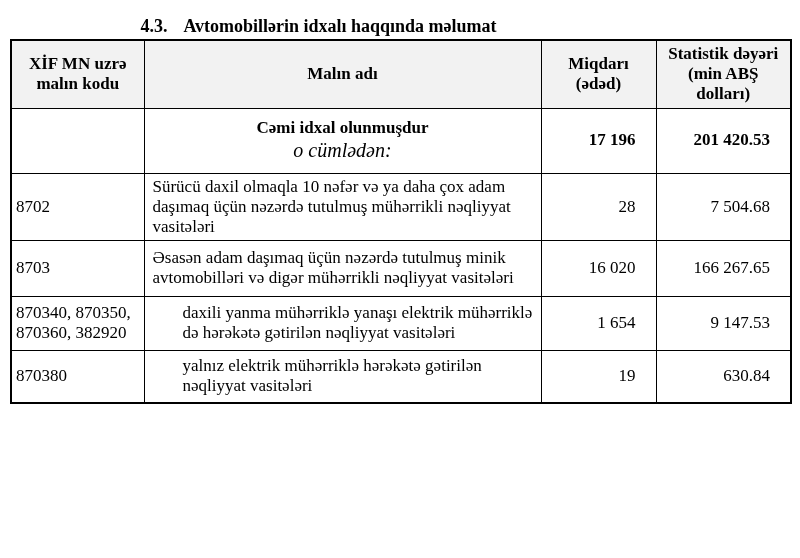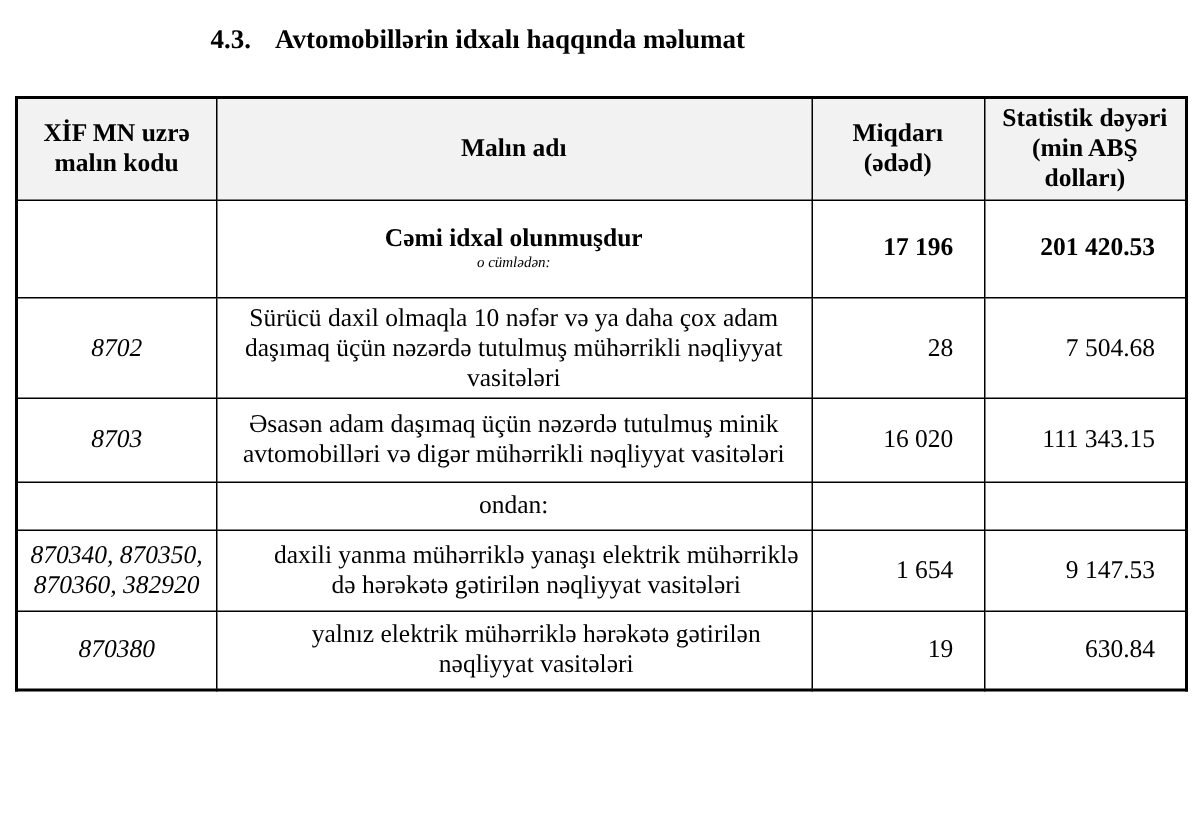--- a/index.html
+++ b/index.html
@@ -13,21 +13,21 @@
   .title {
     position: absolute;
     top: 16px; left: 0; width: 637px;
     text-align: center;
     font-size: 18px;
     font-weight: bold;
   }
   .title .num { margin-right: 16px; }
   table.imports {
     position: absolute;
-    left: 10px; top: 64px;
+    left: 10px; top: 39px;
     width: 780px;
     border-collapse: collapse;
     table-layout: fixed;
     border: 2px solid #000;
   }
   col.c-code  { width: 133px; }
   col.c-name  { width: 397px; }
   col.c-qty   { width: 115px; }
   col.c-value { width: 135px; }
   th, td {
@@ -37,39 +37,39 @@
     line-height: 1.18;
   }
   thead th {
     background: #f2f2f2;
     font-weight: bold;
     text-align: center;
     white-space: pre-line;
     height: 68px;
     padding: 2px 4px;
   }
-  td.code { text-align: center; padding: 2px 4px; font-style: italic; }
-  td.name { text-align: center; padding: 3px 8px; }
+  td.code { text-align: left; padding: 2px 4px; }
+  td.name { text-align: left; padding: 3px 8px; }
   td.qty, td.value { text-align: right; padding: 2px 20px 2px 12px; }
   tr.r-total  { height: 65px; }
   tr.r-8702   { height: 65px; }
   tr.r-8703   { height: 56px; }
   tr.r-ondan  { height: 32px; }
   tr.r-870340 { height: 54px; }
   tr.r-870380 { height: 53px; }
   tr.r-8704   { height: 47px; }
   tr.r-8705   { height: 43px; }
   tr.r-total td { font-weight: bold; }
   tr.r-total td.name { text-align: center; font-family: Liberation Serif, serif; }
   tr.r-ondan td.name { text-align: center; }
   tr.indent td.name { padding-left: 38px; }
   .total-sub {
     font-weight: normal;
     font-style: italic;
-    font-size: 10px;
+    font-size: 20px;
     margin-top: 1px;
     text-align: center;
   }
 </style>
 </head>
 <body>
 
 <div class="title">
   <span class="num">4.3.</span><span>Avtomobillərin idxalı haqqında məlumat</span>
 </div>
@@ -106,27 +106,21 @@
     <tr class="r-8702">
       <td class="code">8702</td>
       <td class="name">Sürücü daxil olmaqla 10 nəfər və ya daha çox adam daşımaq üçün nəzərdə tutulmuş mühərrikli nəqliyyat vasitələri</td>
       <td class="qty">28</td>
       <td class="value">7 504.68</td>
     </tr>
     <tr class="r-8703">
       <td class="code">8703</td>
       <td class="name">Əsasən adam daşımaq üçün nəzərdə tutulmuş minik avtomobilləri və digər mühərrikli nəqliyyat vasitələri</td>
       <td class="qty">16 020</td>
-      <td class="value">111 343.15</td>
-    </tr>
-    <tr class="r-ondan">
-      <td class="code"></td>
-      <td class="name">ondan:</td>
-      <td class="qty"></td>
-      <td class="value"></td>
+      <td class="value">166 267.65</td>
     </tr>
     <tr class="r-870340 indent">
       <td class="code">870340, 870350, 870360, 382920</td>
       <td class="name">daxili yanma mühərriklə yanaşı elektrik mühərriklə də hərəkətə gətirilən nəqliyyat vasitələri</td>
       <td class="qty">1 654</td>
       <td class="value">9 147.53</td>
     </tr>
     <tr class="r-870380 indent">
       <td class="code">870380</td>
       <td class="name">yalnız elektrik mühərriklə hərəkətə gətirilən nəqliyyat vasitələri</td>

